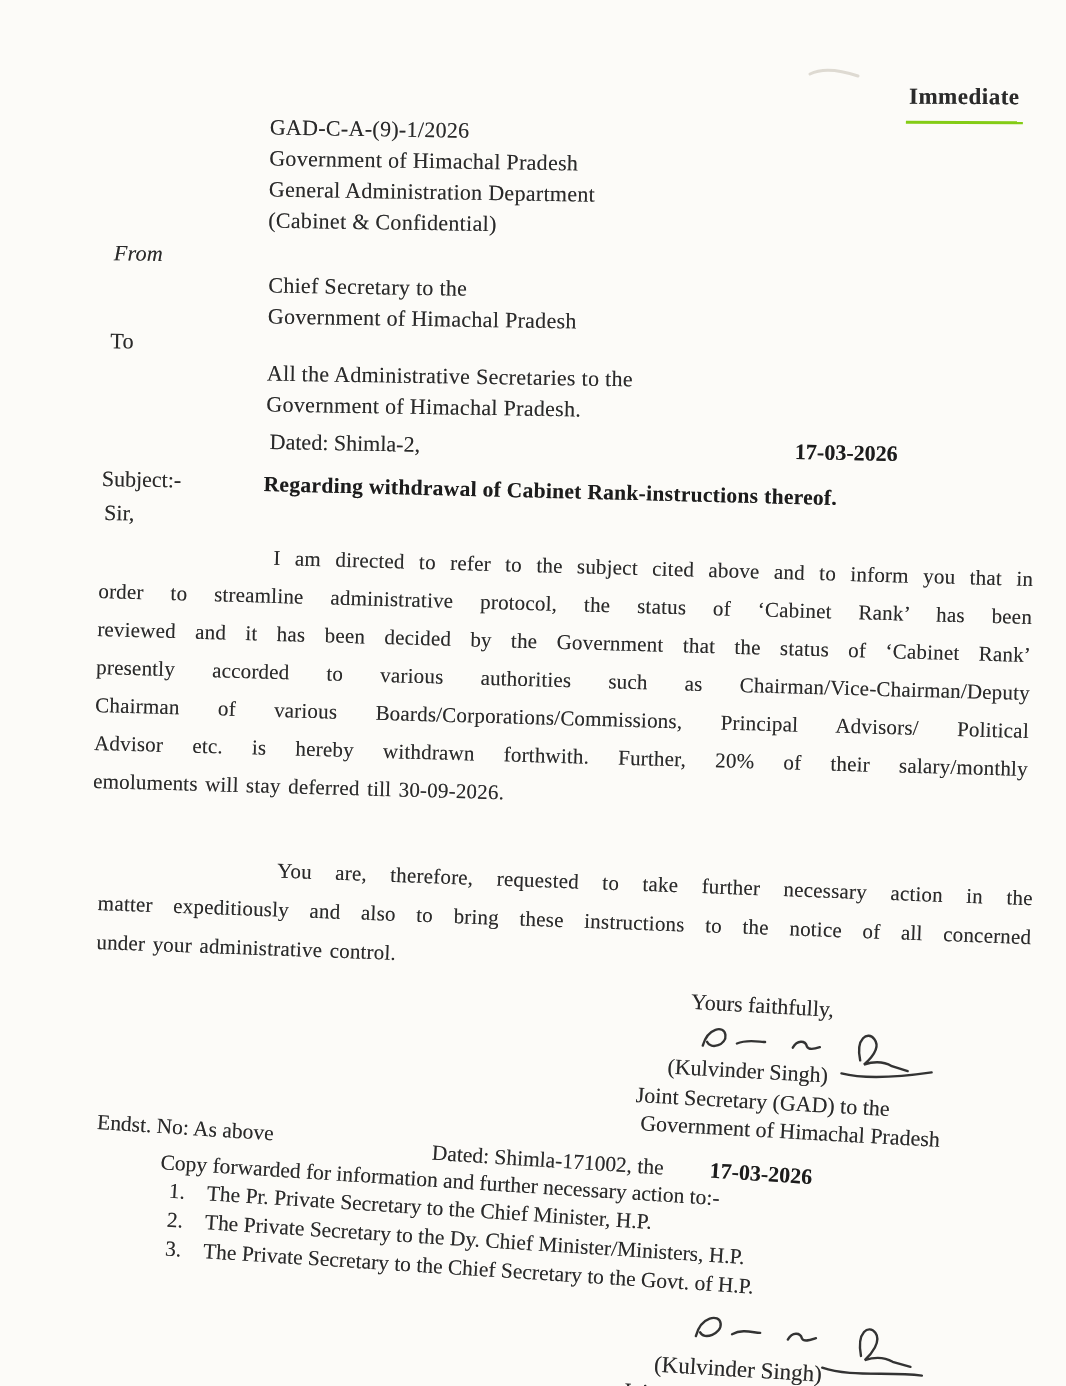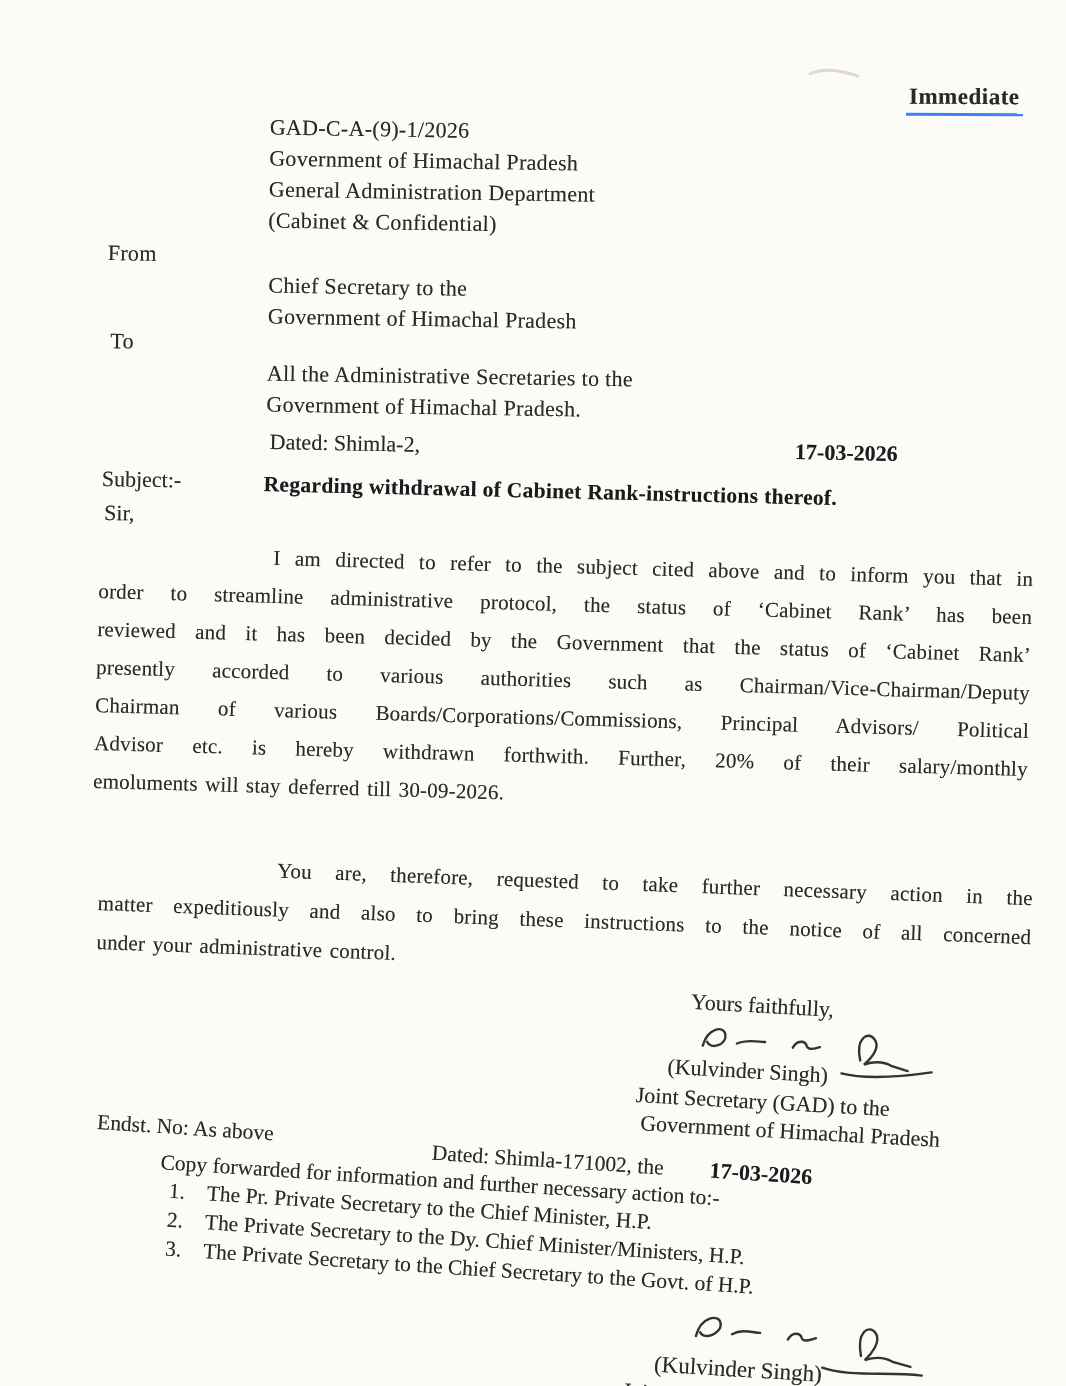--- a/index.html
+++ b/index.html
@@ -18,21 +18,21 @@
   .blk { position: absolute; transform-origin: left top; }
   .line { white-space: nowrap; }
   .b { font-weight: 700; color: #1c1c1c; }
   .fs22 { font-size: 22px; }
   .fs23 { font-size: 23px; }
 
   
   #priority {
     left: 906px; top: 84px;
     font-size: 23px; font-weight: 700; letter-spacing: 0.5px;
-    border-bottom: 3px solid #3b82f6; padding: 0 3px 3px 3px;
+    border-bottom: 3px solid #84cc16; padding: 0 3px 11px 3px;
     transform: rotate(0.3deg);
   }
 
   
   #addr { left: 104px; top: 112px; width: 700px; transform: rotate(0.9deg); }
   #addr .row { position: absolute; white-space: nowrap; font-size: 22px; letter-spacing: 0.3px; }
 
   
   #dated-row {
     left: 270px; top: 429px; width: 628px;
@@ -88,21 +88,21 @@
   </svg>
 
   <div id="priority" class="abs">Immediate</div>
 
   <div id="addr" class="blk">
     <div class="row" style="left:166px; top:0;">GAD-C-A-(9)-1/2026</div>
     <div class="row" style="left:166px; top:31px;">Government of Himachal Pradesh</div>
     <div class="row" style="left:166px; top:62px;">General Administration Department</div>
     <div class="row" style="left:166px; top:93px;">(Cabinet &amp; Confidential)</div>
 
-    <div class="row" style="left:6px; top:128px;">From</div>
+    <div class="row" style="left:12px; top:128px;font-style:italic;">From</div>
     <div class="row" style="left:167px; top:158px;">Chief Secretary to the</div>
     <div class="row" style="left:167px; top:189px;">Government of Himachal Pradesh</div>
 
     <div class="row" style="left:10px; top:216px;text-align:right;">To</div>
     <div class="row" style="left:167px; top:246px;">All the Administrative Secretaries to the</div>
     <div class="row" style="left:167px; top:277px;">Government of Himachal Pradesh.</div>
   </div>
 
   <div id="dated-row" class="abs">
     <span class="line">Dated: Shimla-2,</span>

